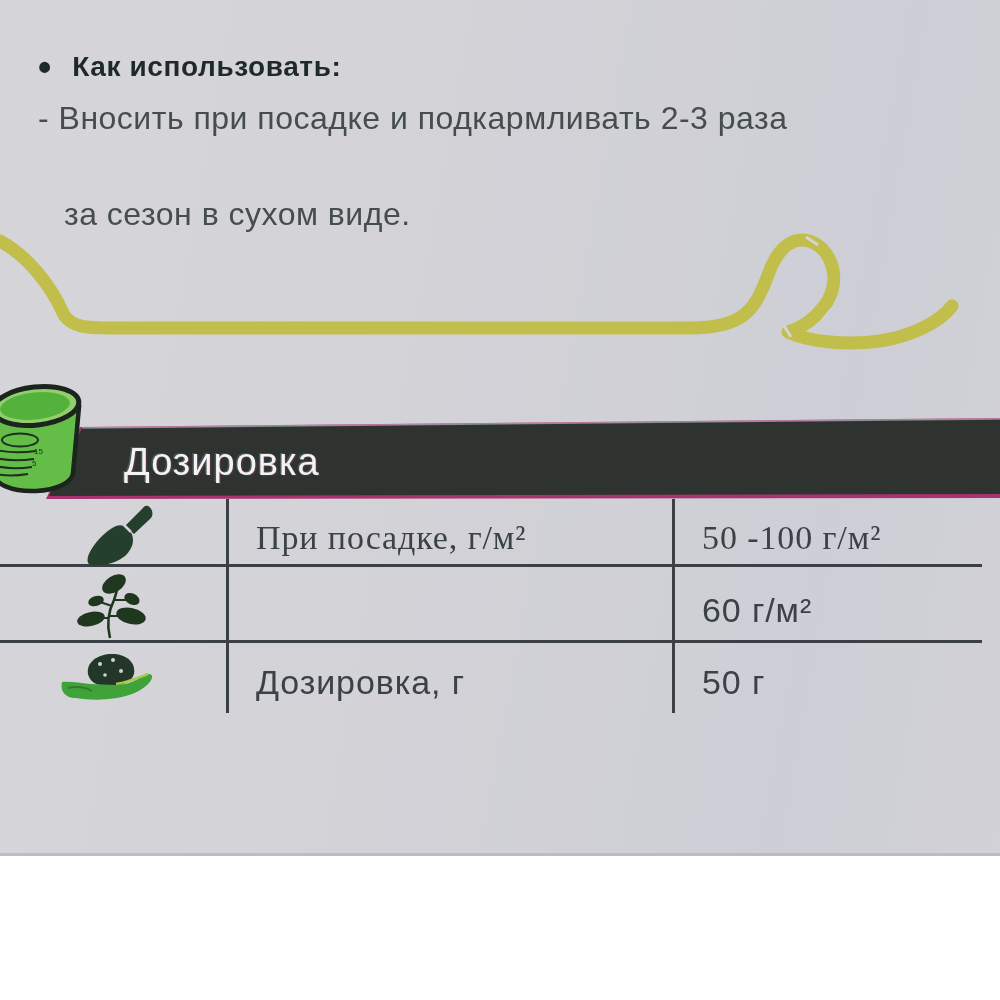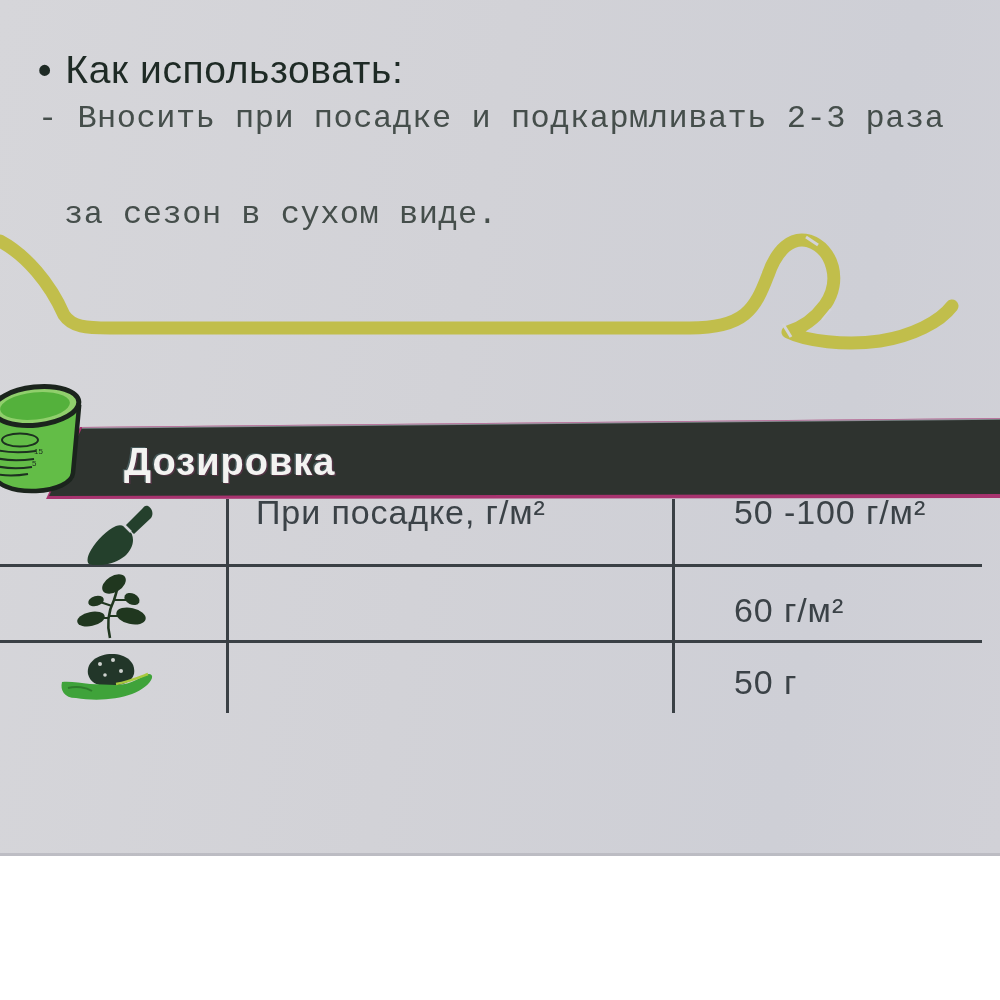--- a/index.html
+++ b/index.html
@@ -13,50 +13,50 @@
     position:absolute;left:0;top:0;width:1000px;height:856px;
     background:linear-gradient(100deg,#d6d6da 0%,#d2d2d7 45%,#cecfd6 80%,#d1d1d7 100%);
   }
   .photo-edge{
     position:absolute;left:0;top:853px;width:1000px;height:3px;
     background:#b6b7be;opacity:.8;
   }
   
   .head-row{position:absolute;left:38px;top:48px;display:flex;align-items:center;gap:14px;}
   .bullet{font-size:38px;line-height:38px;color:#1e2a25;font-weight:bold;}
-  .head-text{font-size:39px;font-weight:normal;color:#1e2a25;letter-spacing:.6px;}
-  .body-line{position:absolute;font-size:32px;color:#454e4b;letter-spacing:.5px;white-space:nowrap;font-family:Liberation Mono, monospace;}
+  .head-text{font-size:28px;font-weight:bold;color:#1e2a25;letter-spacing:.6px;margin-left:7px;}
+  .body-line{position:absolute;font-size:32px;color:#454e4b;letter-spacing:.5px;white-space:nowrap;}
   .line1{left:38px;top:100px;}
   .line2{left:64px;top:148px;margin-top:48px;}
   
   .swirl{position:absolute;left:0;top:225px;}
   
   .banner-svg{position:absolute;left:0;top:415px;}
   .banner-title{
     position:absolute;left:124px;top:430px;height:64px;display:flex;align-items:center;
-    font-size:38px;font-weight:bold;color:#f3f3f1;letter-spacing:1px;
+    font-size:38px;font-weight:normal;color:#f3f3f1;letter-spacing:1px;
     text-shadow:1.5px 1px 0 rgba(170,55,120,.30), -1.5px -1px 0 rgba(140,200,215,.25);
   }
   
   .cup{position:absolute;left:0;top:383px;}
   
   .hline{position:absolute;left:0;width:982px;height:3px;background:#3a4045;}
   .hline.h1{top:564px;}
   .hline.h2{top:640px;}
   .vline{position:absolute;top:499px;width:3px;height:214px;background:#3a4045;}
   .vline.v1{left:226px;}
   .vline.v2{left:672px;}
   
   .cell-label,.cell-value{
     position:absolute;font-size:34px;color:#3b4247;letter-spacing:.9px;
     line-height:40px;white-space:nowrap;
   }
   .cell-label{left:256px;}
-  .cell-value{left:702px;margin-left:32px;}
-  .r1{top:492px;} .r2{top:590px;} .r3{top:662px;}
+  .cell-value{left:702px;}
+  .r1{top:518px;font-family:Liberation Serif, serif;} .r2{top:590px;} .r3{top:662px;}
   .row-icon{position:absolute;}
   .icon-trowel{left:82px;top:503px;}
   .icon-sprout{left:74px;top:574px;}
   .icon-hand{left:60px;top:648px;}
 </style>
 </head>
 <body>
 
 <div class="stage">
   <div class="photo">
@@ -132,17 +132,18 @@
     <svg class="row-icon icon-hand" width="94" height="56" viewBox="0 0 94 56">
       <path d="M28,26 C26,14 38,6 52,6 C66,6 76,14 74,26 C72,34 62,38 48,38 C36,38 30,34 28,26 Z" fill="#223629"></path>
       <circle cx="40" cy="16" r="2" fill="#cfd2cf"></circle>
       <circle cx="53" cy="12" r="2" fill="#cfd2cf"></circle>
       <circle cx="61" cy="23" r="2" fill="#cfd2cf"></circle>
       <circle cx="45" cy="27" r="1.8" fill="#cfd2cf"></circle>
       <path d="M2,34 C0,42 4,50 16,50 C34,53 56,52 72,46 C82,42 90,36 92,30 C93,26 89,25 85,27 C76,33 66,37 56,37 L30,36 C20,35 10,33 2,34 Z" fill="#3fa33a"></path>
       <path d="M8,40 C16,38 26,39 32,43" fill="none" stroke="#2e7d2b" stroke-width="2"></path>
       <path d="M56,36 C68,34 80,29 88,26" fill="none" stroke="#a9c93e" stroke-width="2.5"></path>
     </svg>
+    <div class="cell-label r3">Дозировка, г</div>
     <div class="cell-value r3">50 г</div>
 
     <div class="photo-edge"></div>
   </div>
 </div>
 
 </body></html>

